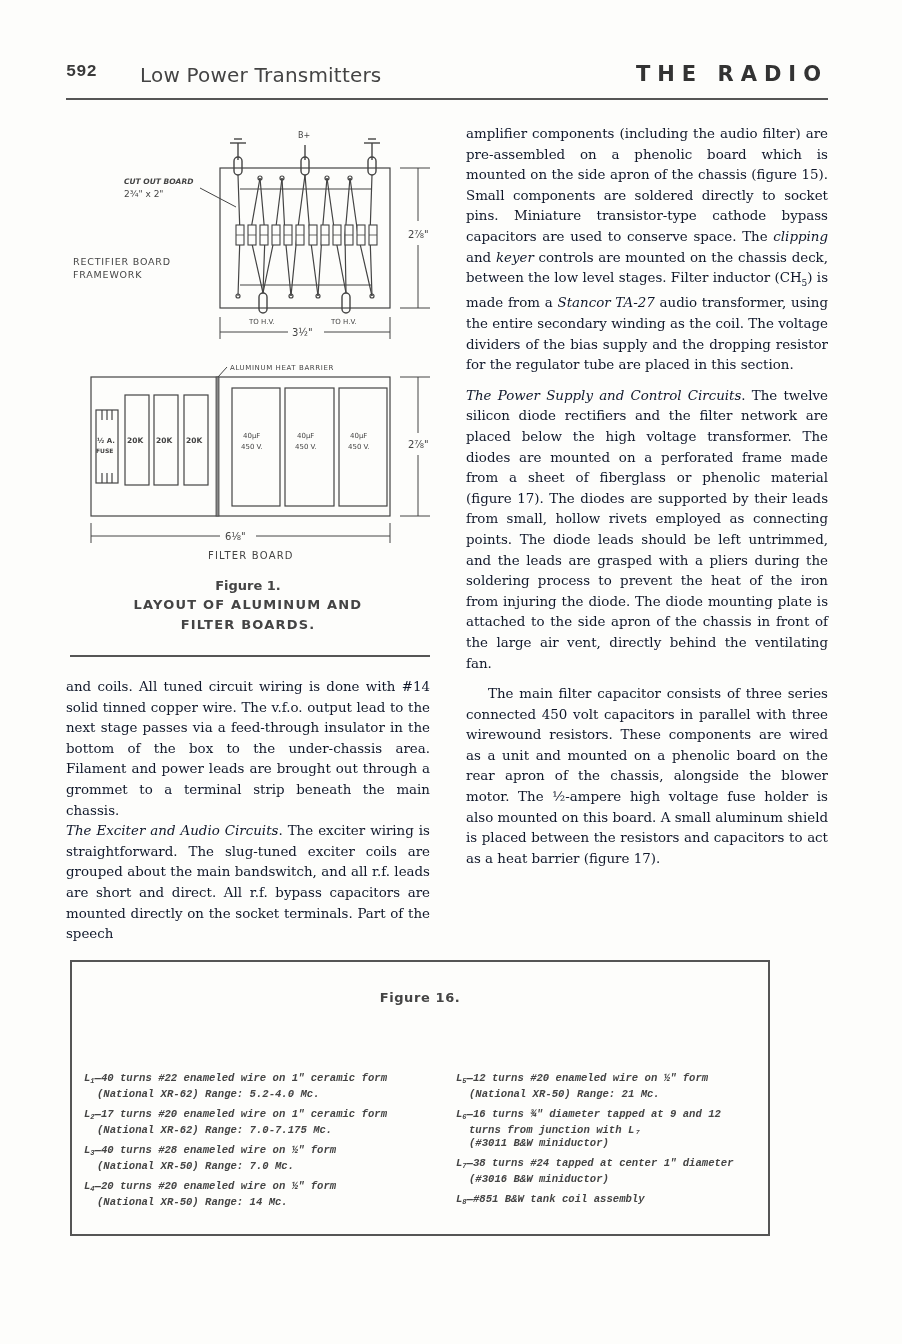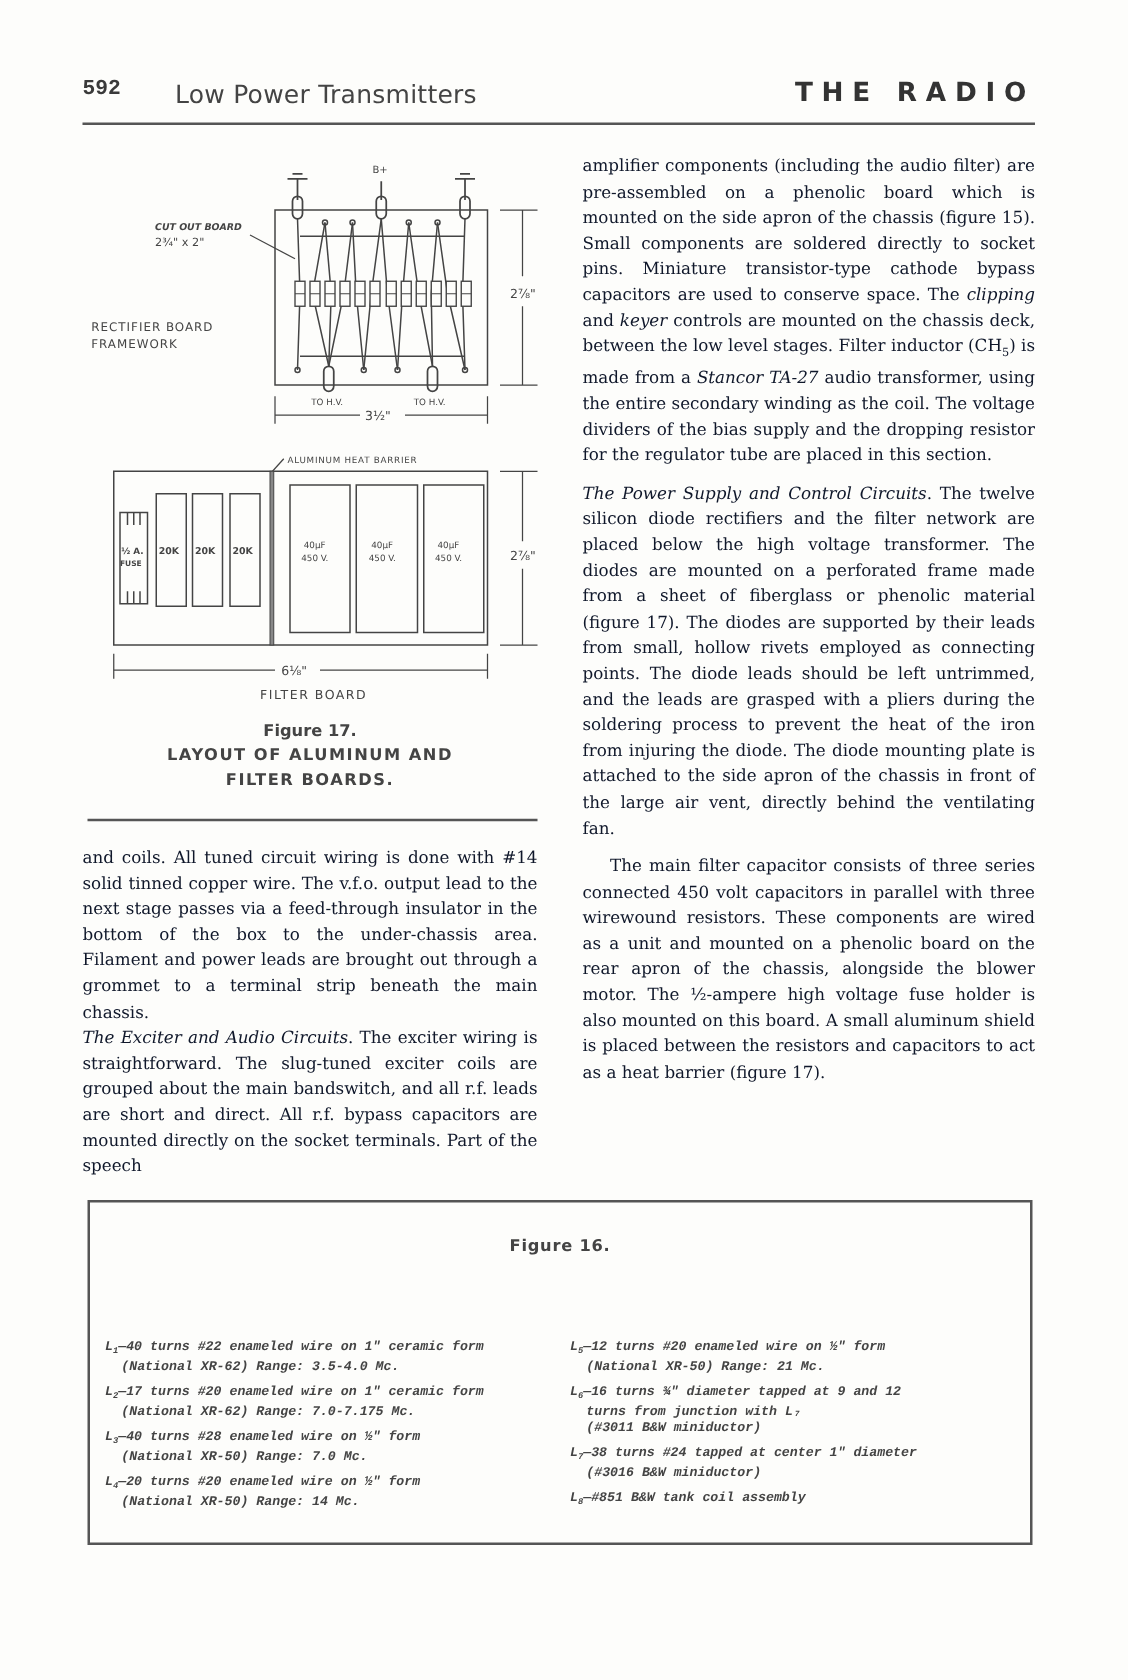--- a/index.html
+++ b/index.html
@@ -19,21 +19,21 @@
   .run-head { font-style: italic; }
   .gap { margin-top: 10px !important; }
 
   .fig17 { position: absolute; left: 60px; top: 125px; width: 380px; height: 440px; }
   .fig17 svg text { font-family: "DejaVu Sans", sans-serif; fill: #444; }
   .fig17-caption { position: absolute; left: 66px; top: 576px; width: 364px; text-align: center; font-family: "DejaVu Sans", sans-serif; font-weight: bold; color: #444; }
   .fig17-caption .fnum { font-size: 13px; line-height: 19px; }
   .fig17-caption .ftitle { font-size: 13px; line-height: 20px; letter-spacing: 1.2px; }
   .fig-rule { position: absolute; left: 70px; top: 655px; width: 360px; height: 2px; background: #555; }
 
-  .coil-box { position: absolute; left: 70px; top: 960px; width: 756px; height: 276px; border: 2px solid #555; box-sizing: border-box; }
+  .coil-box { position: absolute; left: 70px; top: 960px; width: 700px; height: 276px; border: 2px solid #555; box-sizing: border-box; }
   .coil-title { position: absolute; left: 0; top: 24px; width: 100%; text-align: center; font-family: "DejaVu Sans", sans-serif; font-weight: bold; color: #444; font-size: 13px; line-height: 24px; letter-spacing: 0.6px; }
   .coil-col { position: absolute; top: 110px; font-family: Liberation Mono, monospace; font-weight: bold; font-style: italic; font-size: 10.6px; color: #444; line-height: 13px; }
   .coil-col.left { left: 12px; width: 370px; }
   .coil-col.right { left: 384px; width: 360px; }
   .coil-item { margin-bottom: 7px; }
   .coil-item .l2 { padding-left: 13px; display: block; white-space: pre; }
   .coil-item .l1 { display: block; white-space: pre; }
   .coil-item sub { font-size: 7px; vertical-align: -2px; }
 </style>
 </head>
@@ -191,21 +191,21 @@
       <line x1="330" y1="398" x2="330" y2="418" stroke-width="1"></line>
       <line x1="31" y1="411" x2="160" y2="411" stroke-width="1"></line>
       <line x1="196" y1="411" x2="330" y2="411" stroke-width="1"></line>
       <text x="165" y="415" font-size="10" stroke="none">6⅛"</text>
       <text x="148" y="434" font-size="10" letter-spacing="1.2" stroke="none">FILTER BOARD</text>
     </g>
   </svg>
 </div>
 
 <div class="fig17-caption">
-  <div class="fnum">Figure 17.</div>
+  <div class="fnum">Figure 1.</div>
   <div class="ftitle">LAYOUT OF ALUMINUM AND</div>
   <div class="ftitle">FILTER BOARDS.</div>
 </div>
 <div class="fig-rule"></div>
 
 <div class="left-col body-text">
   <p>and coils. All tuned circuit wiring is done with #14 solid tinned copper wire. The v.f.o. output lead to the next stage passes via a feed-through insulator in the bottom of the box to the under-chassis area. Filament and power leads are brought out through a grommet to a terminal strip beneath the main chassis.</p>
   <p><em class="run-head">The Exciter and Audio Circuits</em><span>. The exciter wiring is straightforward. The slug-tuned exciter coils are grouped about the main bandswitch, and all r.f. leads are short and direct. All r.f. bypass capacitors are mounted directly on the socket terminals. Part of the speech</span></p>
 </div>
 
@@ -215,21 +215,21 @@
   <p class="indent">The main filter capacitor consists of three series connected 450 volt capacitors in parallel with three wirewound resistors. These components are wired as a unit and mounted on a phenolic board on the rear apron of the chassis, alongside the blower motor. The ½-ampere high voltage fuse holder is also mounted on this board. A small aluminum shield is placed between the resistors and capacitors to act as a heat barrier (figure 17).</p>
 </div>
 
 <div class="coil-box">
   <div class="coil-title">
     <div>Figure 16.</div>
   </div>
   <div class="coil-col left">
     <div class="coil-item">
         <span class="l1"><span>L</span><sub>1</sub><span>—40 turns #22 enameled wire on 1" ceramic form</span></span>
-        <span class="l2">(National XR-62) Range: 3.5-4.0 Mc.</span>
+        <span class="l2">(National XR-62) Range: 5.2-4.0 Mc.</span>
       </div>
     <div class="coil-item">
         <span class="l1"><span>L</span><sub>2</sub><span>—17 turns #20 enameled wire on 1" ceramic form</span></span>
         <span class="l2">(National XR-62) Range: 7.0-7.175 Mc.</span>
       </div>
     <div class="coil-item">
         <span class="l1"><span>L</span><sub>3</sub><span>—40 turns #28 enameled wire on ½" form</span></span>
         <span class="l2">(National XR-50) Range: 7.0 Mc.</span>
       </div>
     <div class="coil-item">

